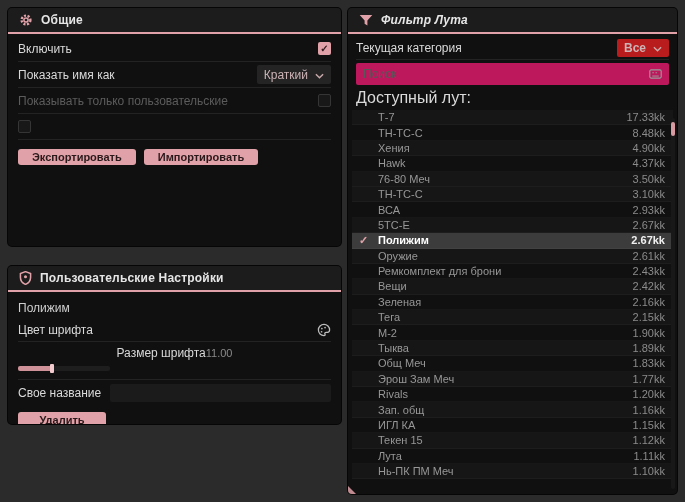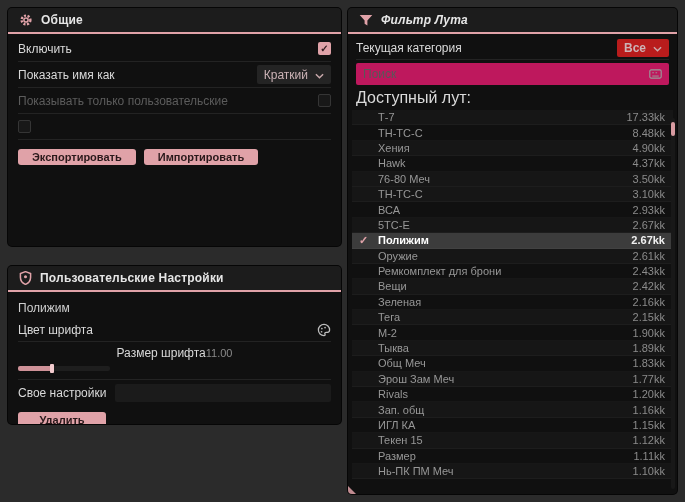--- a/index.html
+++ b/index.html
@@ -166,21 +166,21 @@
           <span class="size-value">11.00</span>
         </div>
         <div class="slider">
           <div class="slider-track"></div>
           <div class="slider-fill"></div>
           <div class="slider-thumb"></div>
         </div>
       </div>
 
       <div class="name-row">
-        <span class="label">Свое настройки</span>
+        <span class="label">Свое название</span>
         <input class="text-input" value="" style="">
       </div>
 
       <div class="btnrow" style="margin-top:6px;">
         <button class="btn">Удалить</button>
       </div>
     </div>
   </section>
 </div>
 
@@ -304,21 +304,21 @@
           </div>
           <div class="loot-row">
             <span class="nm">ИГЛ КА</span>
             <span class="val">1.15kk</span>
           </div>
           <div class="loot-row alt">
             <span class="nm">Текен 15</span>
             <span class="val">1.12kk</span>
           </div>
           <div class="loot-row">
-            <span class="nm">Размер</span>
+            <span class="nm">Лута</span>
             <span class="val">1.11kk</span>
           </div>
           <div class="loot-row alt">
             <span class="nm">Нь-ПК ПМ Меч</span>
             <span class="val">1.10kk</span>
           </div>
         </div>
     </div>
 
     <div class="scrollbar">

